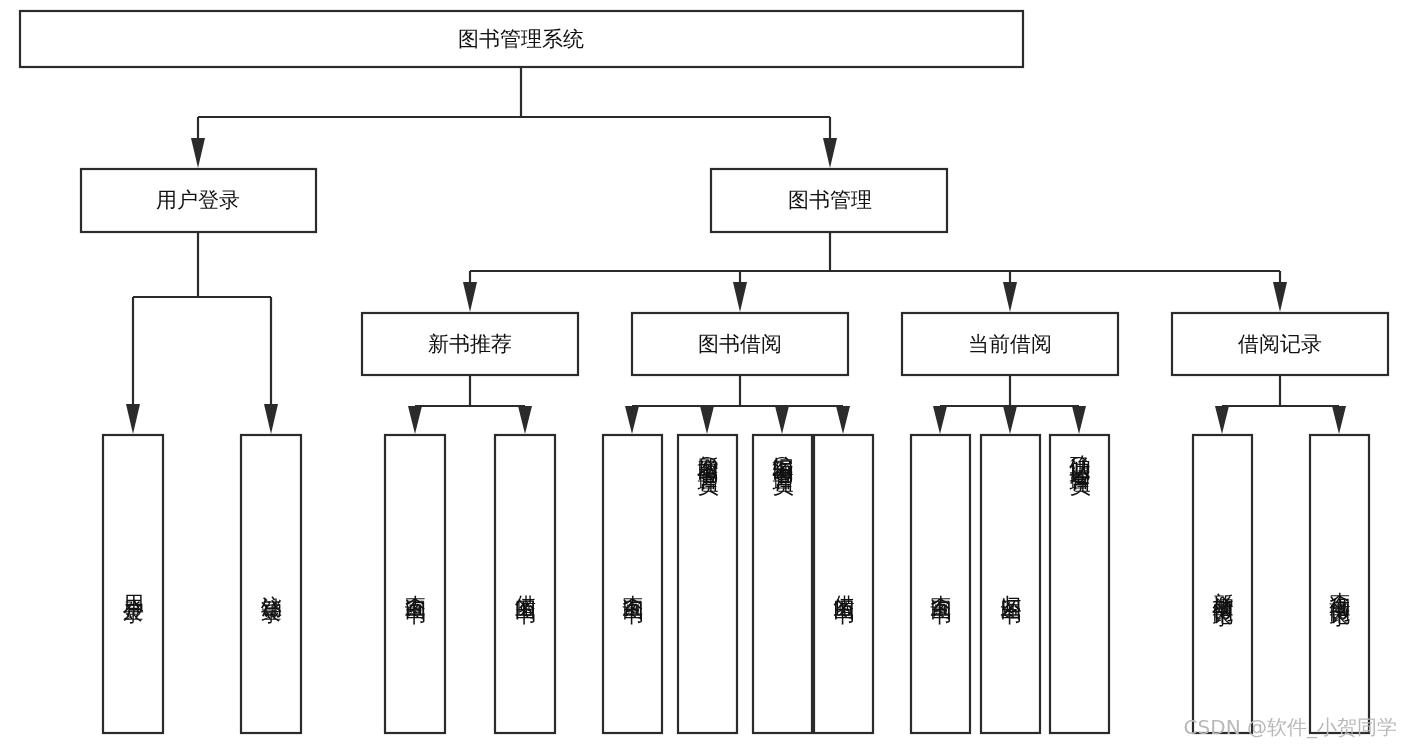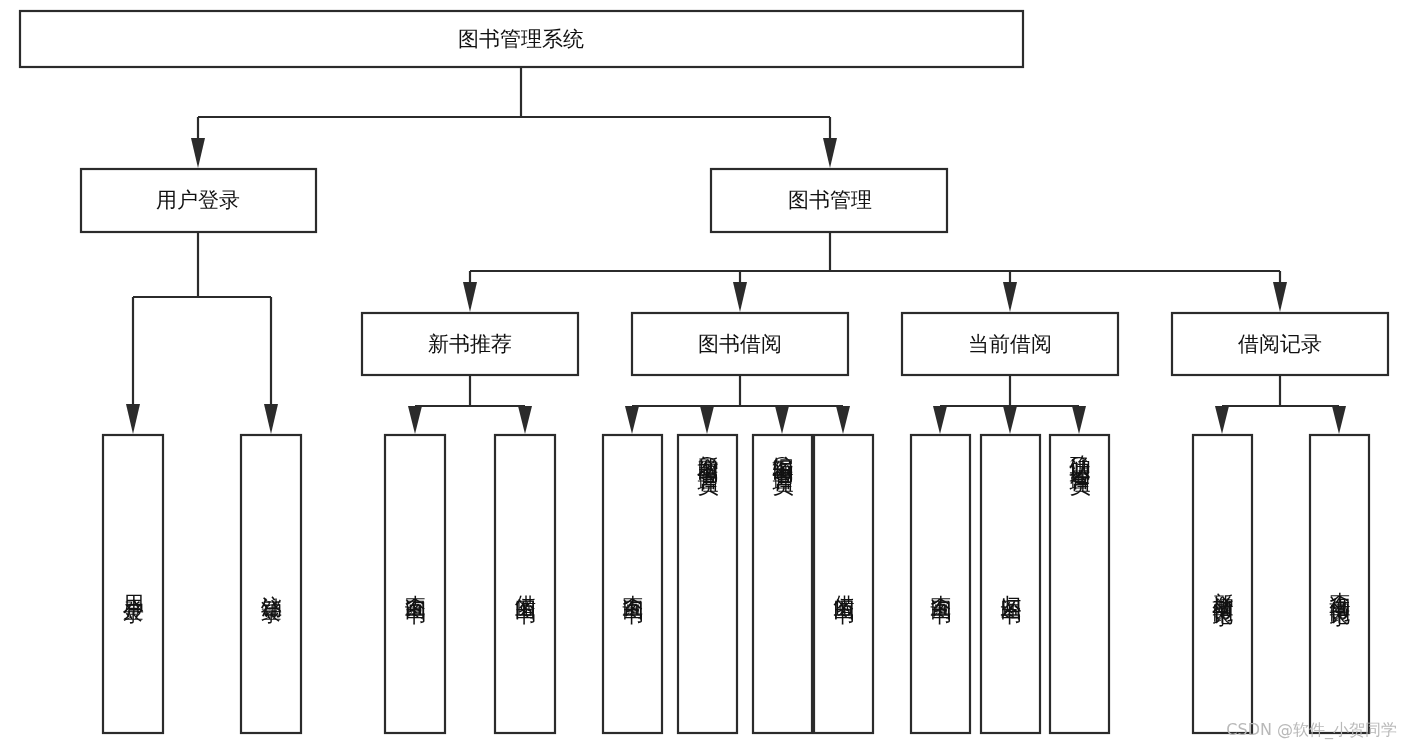--- a/index.html
+++ b/index.html
@@ -66,21 +66,21 @@
     letter-spacing: 3px;
     color: #111111;
     white-space: nowrap;
     text-align: center;
   }
   .watermark {
     position: absolute;
     right: 8px;
     bottom: 6px;
     font-family: "DejaVu Sans", "Liberation Sans", sans-serif;
-    font-size: 16px;
+    font-size: 20px;
     color: #b9b9b9;
     white-space: nowrap;
     user-select: none;
   }
 </style>
 </head>
 <body>
 
 <div id="diagram-root">
 

